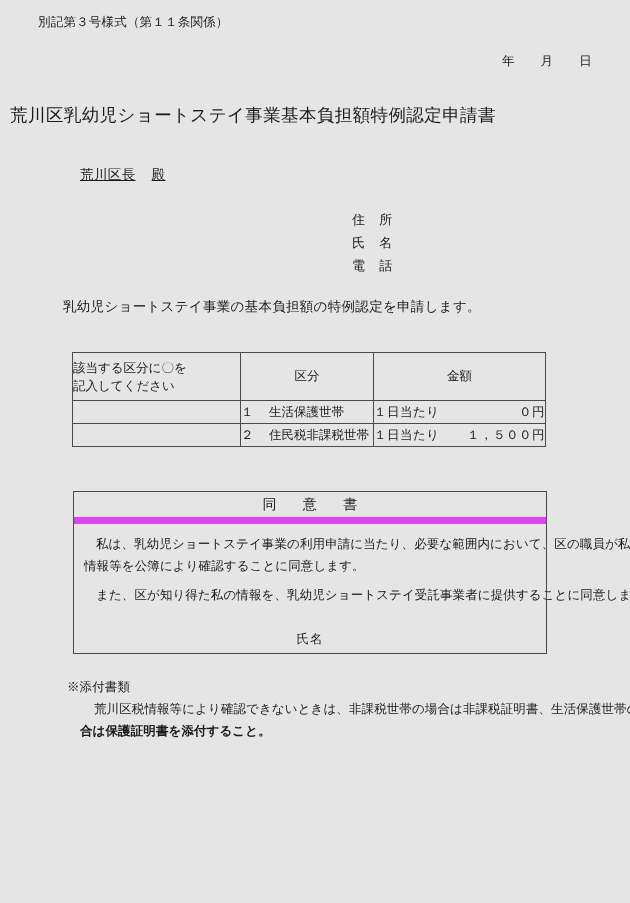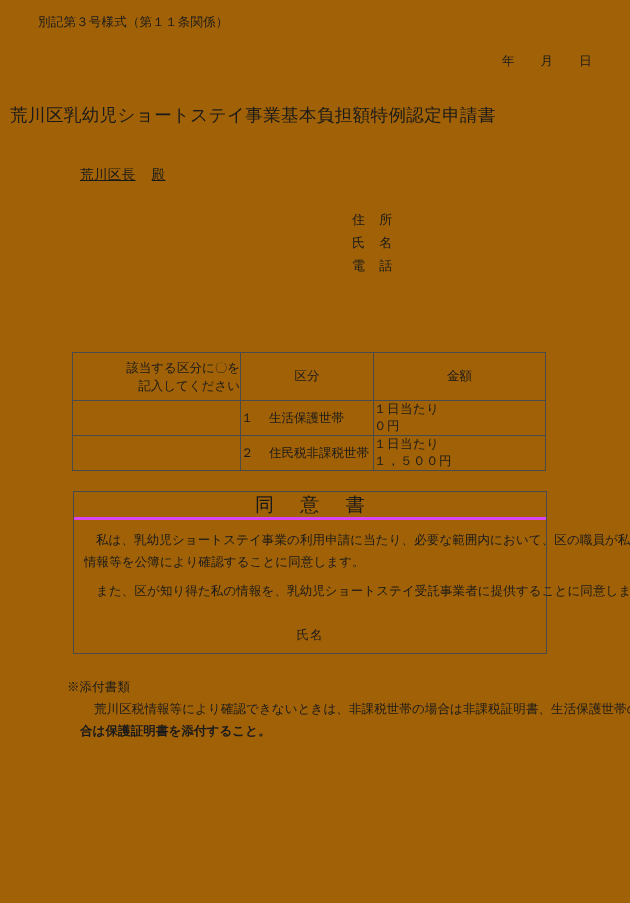--- a/index.html
+++ b/index.html
@@ -8,21 +8,21 @@
     background: #ffffff;
   }
   body {
     font-family: "Liberation Serif", "DejaVu Serif", serif;
     color: #1a1a1a;
   }
   #page {
     position: relative;
     width: 630px;
     height: 903px;
-    background: #a16207;
+    background: #e5e5e5;
     overflow: hidden;
   }
 
   
   .form-no {
     position: absolute;
     left: 38px;
     top: 14px;
     font-size: 12.5px;
     letter-spacing: 0.2px;
@@ -100,60 +100,60 @@
     font-weight: normal;
     vertical-align: middle;
   }
   .col-mark   { width: 168px; }
   .col-kind   { width: 133px; }
   .col-amount { width: 172px; }
 
   .th-mark {
     padding: 4px 6px 5px 8px;
     line-height: 18px;
-    text-align: right;
+    text-align: left;
   }
   .th-mark span { display: block; }
   .th-center {
     text-align: center;
     height: 47px;
     margin-left: 15px;
   }
   .cell-blank { height: 22px; }
   .cell-kind {
     text-align: left;
     padding: 2px 0 3px 8px;
     height: 22px;
     white-space: nowrap;
   }
   .cell-kind .num { display: inline-block; width: 28px; }
   .cell-amount {
     height: 22px;
     padding: 2px 7px 3px 8px;
     white-space: nowrap;
   }
-  .amt-row { display: flex; justify-content: space-between; align-items: baseline; flex-direction: column; }
+  .amt-row { display: flex; justify-content: space-between; align-items: baseline; }
   .amt-row .lead { letter-spacing: 0.5px; }
   .amt-row .val  { letter-spacing: 0.5px; }
 
   
   .consent-box {
     position: absolute;
     left: 73px;
     top: 491px;
     width: 474px;
     height: 163px;
     border: 1px solid #4a4a4a;
     box-sizing: border-box;
   }
   .consent-head {
     height: 25px;
-    border-bottom: 3px solid #d946ef;
-    text-align: center;
-    font-size: 19px;
+    border-bottom: 7px solid #d946ef;
+    text-align: center;
+    font-size: 14px;
     line-height: 25px;
     letter-spacing: 0.4px;
   }
   .consent-head .sp { display: inline-block; width: 26px; }
   .consent-body {
     padding: 9px 10px 0 10px;
     font-size: 12.5px;
     line-height: 22px;
     letter-spacing: 0.1px;
   }
@@ -206,20 +206,21 @@
       <span>住</span><span class="w"></span><span>所</span>
     </div>
     <div>
       <span>氏</span><span class="w"></span><span>名</span>
     </div>
     <div>
       <span>電</span><span class="w"></span><span>話</span>
     </div>
   </div>
 
+  <div class="body-sentence">乳幼児ショートステイ事業の基本負担額の特例認定を申請します。</div>
 
   <table class="class-table">
     <colgroup>
       <col class="col-mark">
       <col class="col-kind">
       <col class="col-amount">
     </colgroup>
     <tbody>
       <tr>
         <th class="th-mark">

